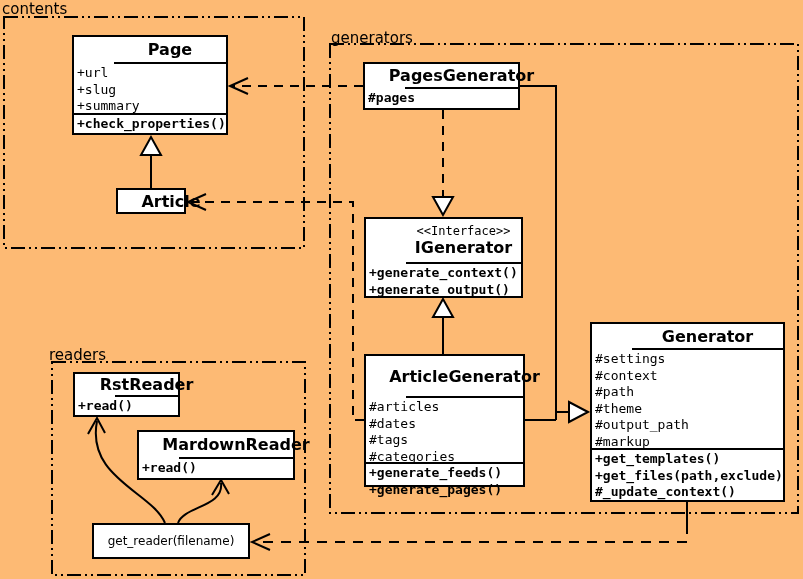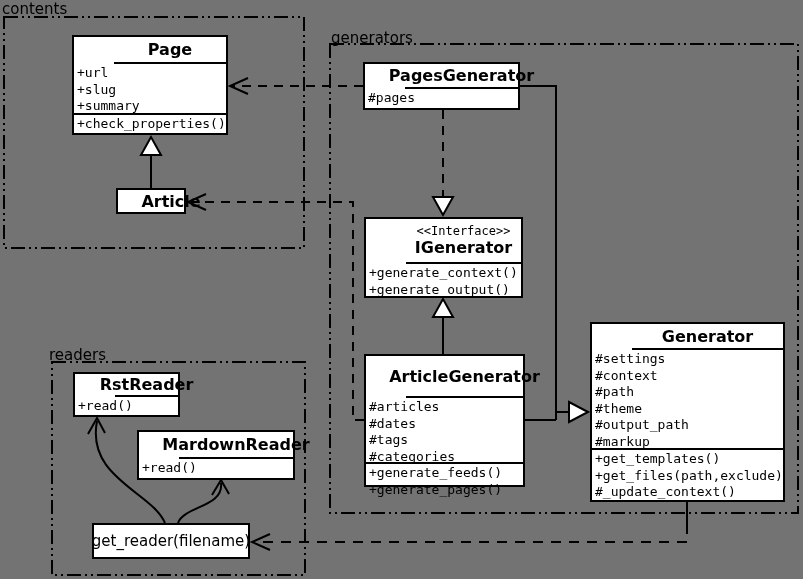--- a/index.html
+++ b/index.html
@@ -1,17 +1,17 @@
 <!DOCTYPE html>
 <html><head>
 <meta charset="utf-8">
 <style>
   html,body{margin:0;padding:0;background:#ffffff;}
   #canvas{
-    position:relative;width:803px;height:579px;background:#737373;
+    position:relative;width:803px;height:579px;background:#fdba74;
     font-family:"DejaVu Sans",sans-serif;color:#000;overflow:hidden;
   }
   #lines{position:absolute;left:0;top:0;z-index:1;}
   .pkg-label{
     position:absolute;z-index:3;font-size:15px;color:#000;
     background:transparent;line-height:16px;
   }
   .ubox{
     position:absolute;z-index:2;box-sizing:border-box;
     border:2px solid #000;background:#fff;display:flex;flex-direction:column;
@@ -27,23 +27,23 @@
   .stereo{
     font-family:"DejaVu Sans Mono",monospace;font-weight:normal;font-size:12px;
     line-height:14px;
   }
   .usec{
     box-sizing:border-box;padding:1px 3px;flex-shrink:0;
     font-family:"DejaVu Sans Mono",monospace;font-size:13px;
   }
   .usec.sep{border-bottom:2px solid #000;}
   .usec .row{line-height:16.5px;white-space:pre;}
-  .grow{flex:1 1 auto;}
+  .grow{flex:1 1 auto;font-weight:bold;}
   .plainbox-text{
-    font-size:15px;display:flex;align-items:center;justify-content:center;
+    font-size:12px;display:flex;align-items:center;justify-content:center;
     flex:1 1 auto;
   }
 </style>
 </head>
 <body>
 
 <div id="canvas">
 
   <svg id="lines" width="803" height="579" viewBox="0 0 803 579">
 

